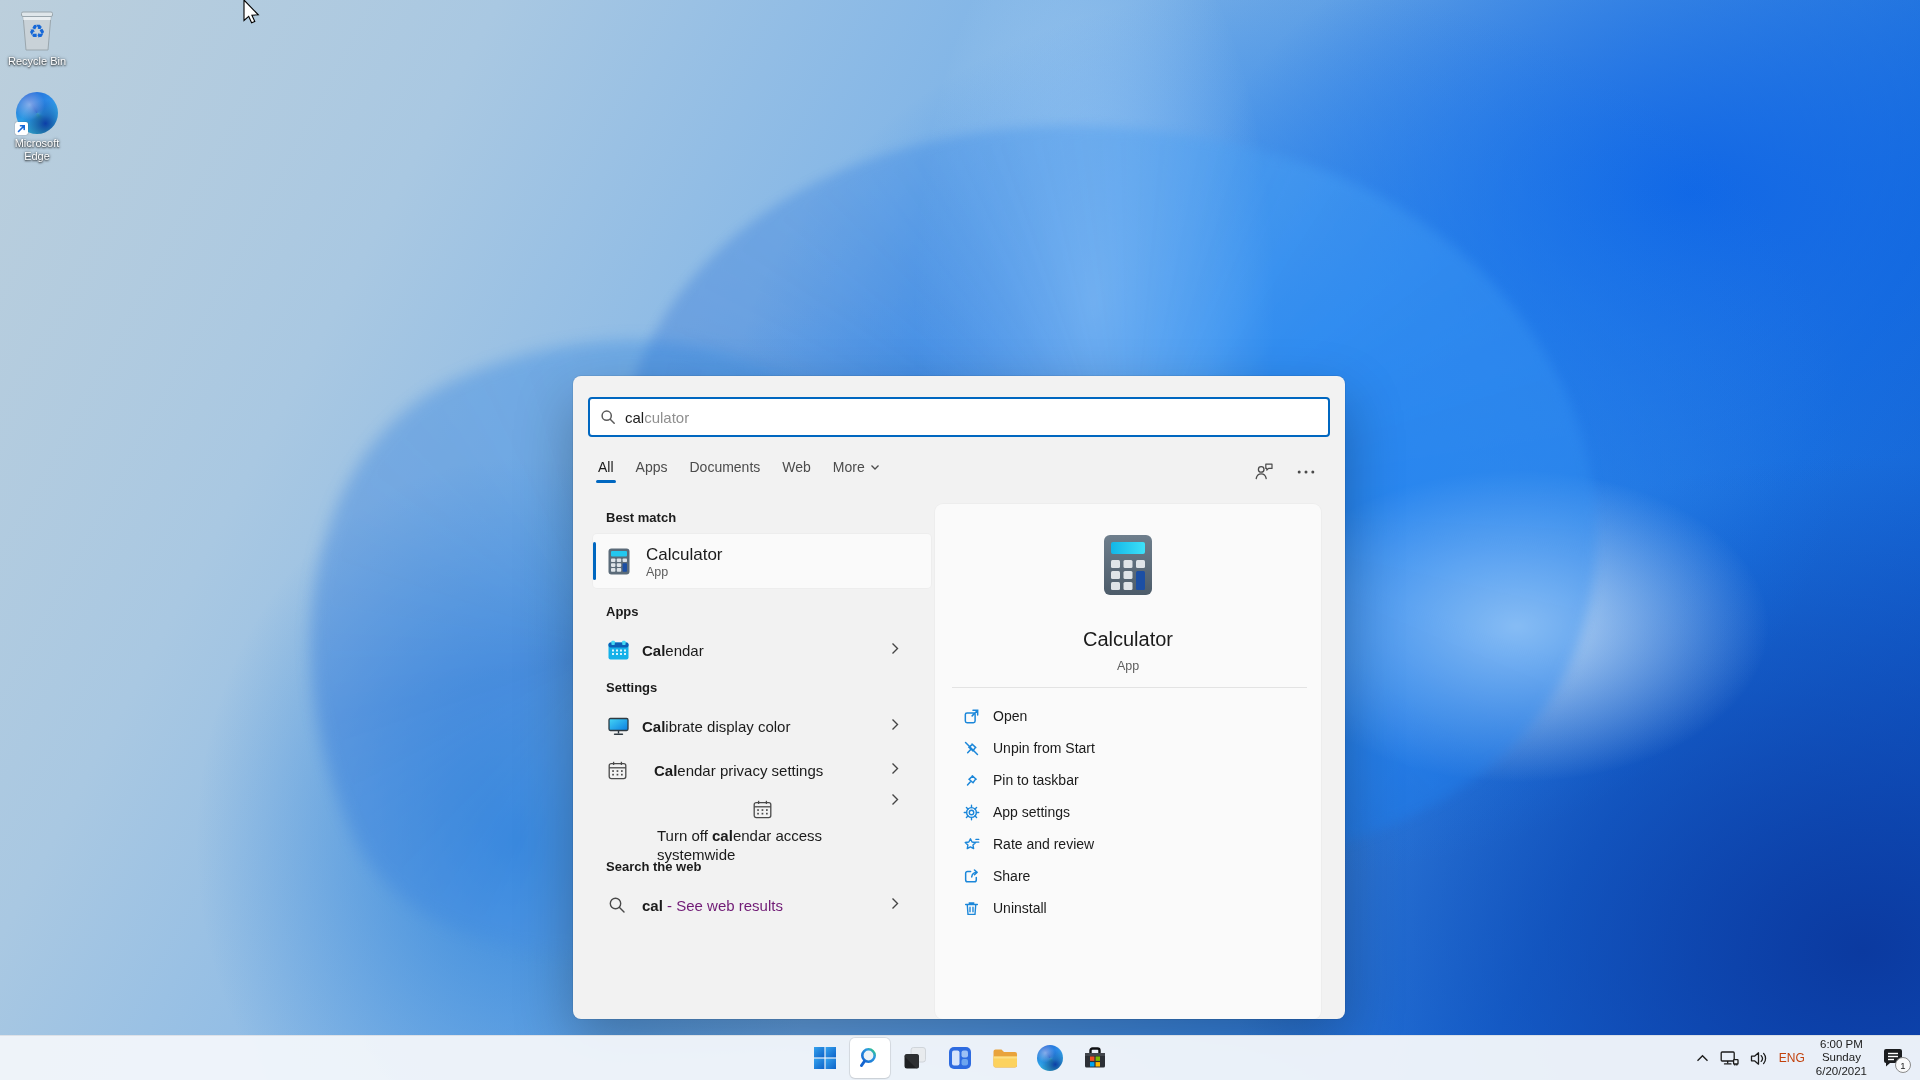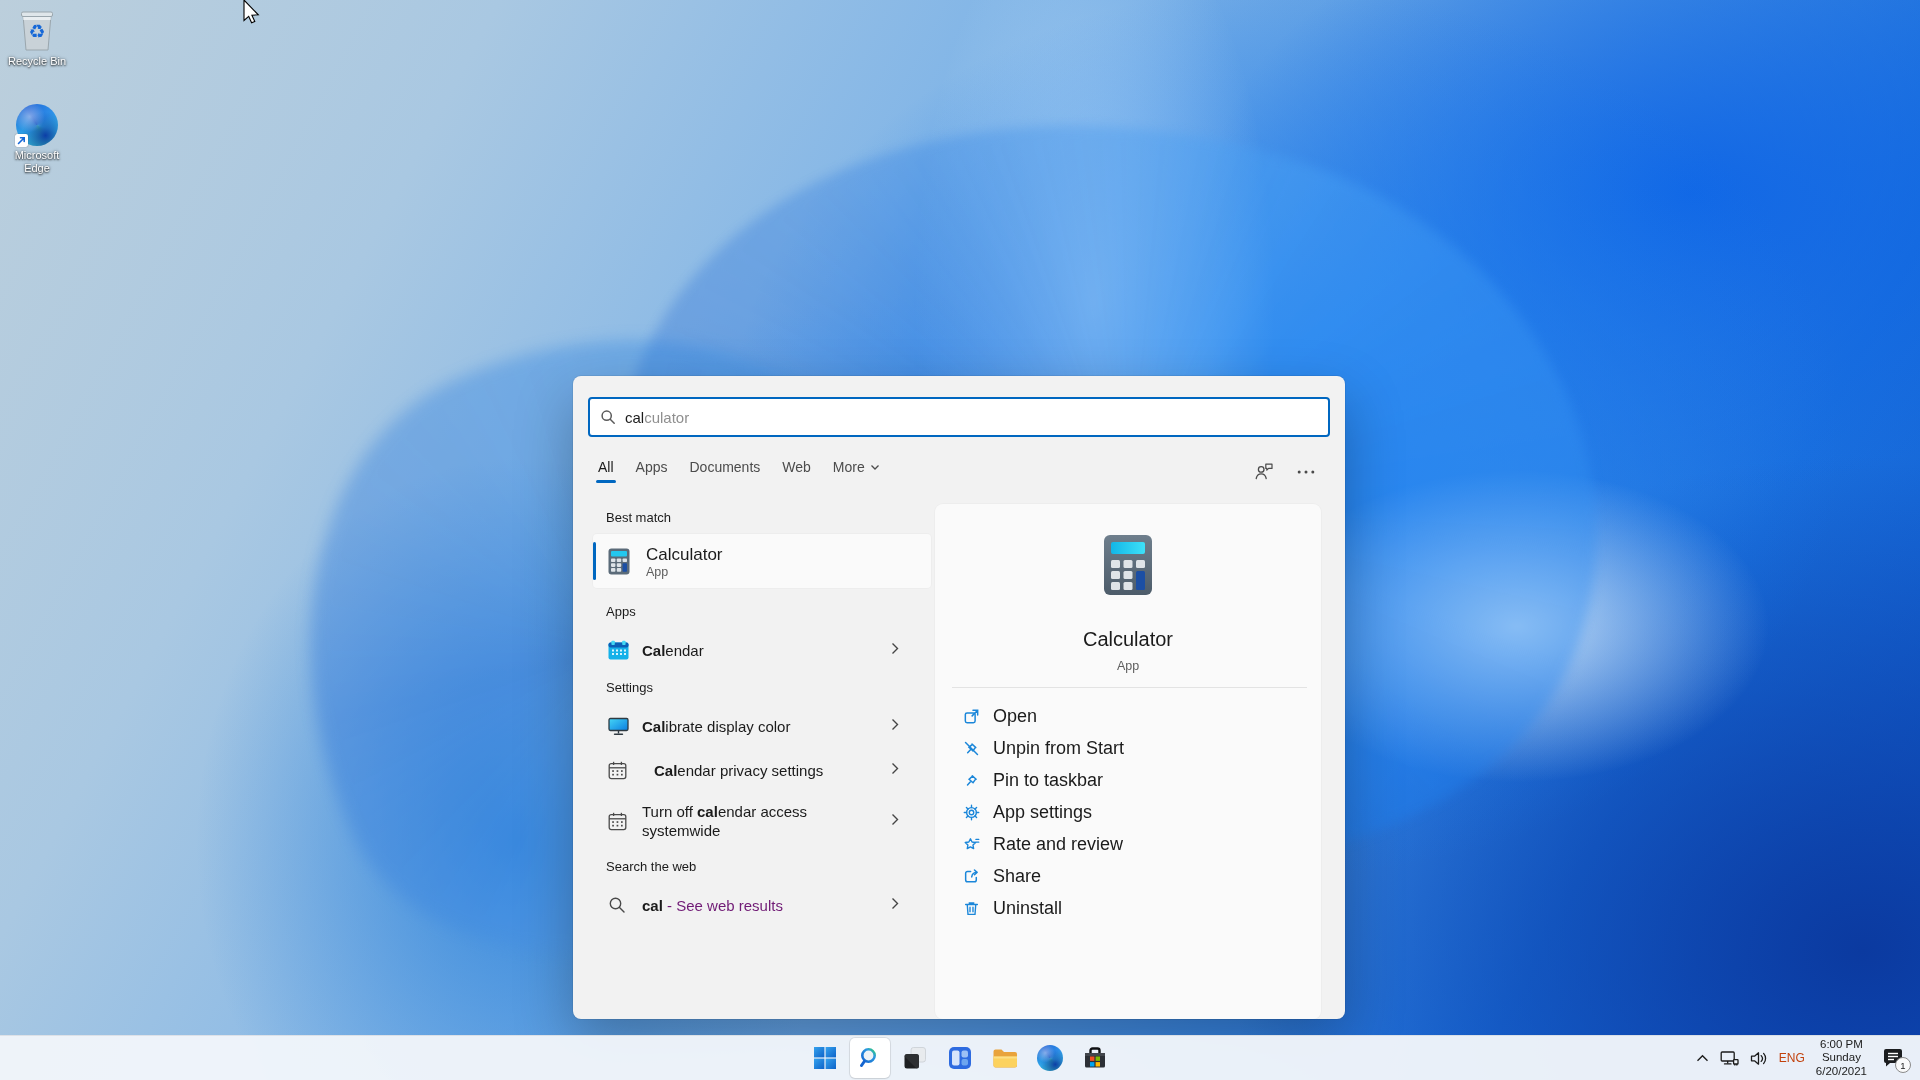--- a/index.html
+++ b/index.html
@@ -26,21 +26,21 @@
   .petal2 { left:300px; top:340px; width:620px; height:620px; transform:rotate(-24deg);
     border-radius:45% 55% 40% 60% / 60% 40% 60% 40%;
     background:conic-gradient(from 40deg at 50% 50%, rgba(46,136,228,.5), rgba(120,190,248,.4), rgba(22,100,214,.45), rgba(46,136,228,.5));
     filter:blur(8px); opacity:.7; }
 
   
   .dicon { position:absolute; width:64px; display:flex; flex-direction:column; align-items:center; cursor:default; }
   .dicon .dlabel { margin-top:3px; font-size:11px; color:#fff; text-align:center; line-height:12.5px;
     text-shadow:0 1px 2px rgba(0,0,0,.85), 0 0 3px rgba(0,0,0,.5); }
   .recycle { left:5px; top:7px; }
-  .edge-desktop { left:5px; top:104px; }
+  .edge-desktop { left:5px; top:92px; }
   .edge-ball { border-radius:50%;
     background:
       radial-gradient(circle at 32% 30%, rgba(255,255,255,.45) 0%, rgba(255,255,255,0) 38%),
       radial-gradient(circle at 70% 75%, #0c3fa8 0%, rgba(12,63,168,0) 55%),
       conic-gradient(from 150deg, #3fc9a9 0%, #2fa7e8 22%, #1f63d6 50%, #2d8fe8 72%, #40c9ed 88%, #3fc9a9 100%); }
   .shortcut-badge { position:absolute; left:-1px; bottom:-1px; width:13px; height:13px; background:#fff;
     border-radius:2px; display:flex; align-items:center; justify-content:center; box-shadow:0 0 1px rgba(0,0,0,.6); }
 
   
   .cursor { position:absolute; left:243px; top:0; z-index:60; }
@@ -54,21 +54,21 @@
   .searchbox .typed { font-size:15px; color:#1b1b1b; }
   .searchbox .suggest { font-size:15px; color:#8f8f8f; }
 
   .tabs { position:absolute; left:25px; top:83px; display:flex; gap:22px; font-size:14px; color:#4c4c4c; }
   .tab { position:relative; padding-bottom:8px; cursor:pointer; display:flex; align-items:center; gap:5px; }
   .tab.active { color:#1b1b1b; }
   .tab.active::after { content:""; position:absolute; left:50%; transform:translateX(-50%); bottom:0;
     width:20px; height:3px; border-radius:2px; background:#0067c0; }
   .tabs-right { position:absolute; right:30px; top:86px; display:flex; gap:22px; align-items:center; }
 
-  .section-header { position:absolute; left:25px; font-size:13px; font-weight:400; color:#1b1b1b;padding-left:8px; }
+  .section-header { position:absolute; left:25px; font-size:13px; font-weight:700; color:#1b1b1b;padding-left:8px; }
   .lrow { position:absolute; left:20px; width:338px; display:flex; align-items:center; cursor:pointer; }
   .lrow .ricon { width:34px; flex:0 0 34px; margin-left:15px; display:flex; align-items:center; }
   .lrow .rtext { font-size:15px; color:#1b1b1b; line-height:19px; max-width:210px; }
   .rtext b, .websuffix b { font-weight:700; }
   .lrow .chev { position:absolute; left:298px; color:#454545; }
   .bestrow { background:#fafafa; border-radius:4px; box-shadow:0 0 0 1px rgba(0,0,0,.02); }
   .accentbar { position:absolute; left:0; top:8px; width:3px; height:38px; border-radius:2px; background:#0067c0; }
   .best-title { font-size:17px; color:#1b1b1b; line-height:21px; }
   .best-sub { font-size:12.5px; color:#5d5d5d; }
   .websuffix { color:#701a75; }
@@ -76,21 +76,21 @@
   
   .card { position:absolute; left:362px; top:128px; width:386px; height:515px; background:#fafafa;
     border-radius:8px; box-shadow:0 0 0 1px rgba(0,0,0,.02); }
   .card .bigicon { position:absolute; left:50%; transform:translateX(-50%); top:30px; }
   .card .ctitle { position:absolute; top:124px; width:100%; text-align:center; font-size:20px; color:#1b1b1b; }
   .card .ctype  { position:absolute; top:155px; width:100%; text-align:center; font-size:12.5px; color:#5d5d5d; }
   .card .divider { position:absolute; left:17px; right:14px; top:183px; height:1px; background:#e3e3e3; }
   .actions { position:absolute; left:0; top:196px; width:100%; }
   .action { display:flex; align-items:center; height:32px; padding-left:28px; cursor:pointer; }
   .action .aicon { width:17px; height:17px; margin-right:13px; display:flex; }
-  .action .alabel { font-size:18px; color:#1b1b1b; }
+  .action .alabel { font-size:14px; color:#1b1b1b; }
 
   
   .taskbar { position:absolute; left:0; bottom:0; width:1920px; height:45px;
     background:rgba(241,245,250,.97); border-top:1px solid rgba(0,0,0,.07); z-index:30; }
   .tb-center { position:absolute; left:0; top:0; width:100%; height:100%;
     display:flex; align-items:center; justify-content:center; gap:5px; }
   .tb-btn { width:40px; height:40px; border-radius:5px; display:flex; align-items:center; justify-content:center; cursor:pointer; }
   .tb-btn.active-search { background:#fff; box-shadow:0 0 0 1px rgba(0,0,0,.08), 0 1px 2px rgba(0,0,0,.08); }
   .tray { position:absolute; right:0; top:0; height:100%; display:flex; align-items:center; gap:11px; padding-right:12px; }
   .tray-item { display:flex; align-items:center; justify-content:center; cursor:pointer; color:#1b1b1b; }
@@ -275,21 +275,21 @@
               <rect x="13" y="12.8" width="1.7" height="1.7"></rect>
             </g>
         </svg>
       </div>
       <div class="rtext"><span></span><b>Cal</b><span>endar privacy settings</span></div>
       <span class="chev"><svg width="8" height="13" viewBox="0 0 8 13">
             <polyline points="1.5,1.5 6.5,6.5 1.5,11.5" fill="none" stroke="#454545" stroke-width="1.4"></polyline>
           </svg></span>
     </div>
 
-    <div class="lrow" style="top:416px;height:58px;">
+    <div class="lrow" style="top:416px;height:58px;flex-direction:column;">
       <div class="ricon">
         <svg width="19" height="19" viewBox="0 0 19 19">
           <rect x="1.2" y="2.6" width="16.6" height="15" rx="2" fill="none" stroke="#4a4a4a" stroke-width="1.3"></rect>
           <line x1="1.2" y1="6.8" x2="17.8" y2="6.8" stroke="#4a4a4a" stroke-width="1.3"></line>
           <line x1="5.6" y1="0.8" x2="5.6" y2="4" stroke="#4a4a4a" stroke-width="1.3"></line>
             <line x1="13.4" y1="0.8" x2="13.4" y2="4" stroke="#4a4a4a" stroke-width="1.3"></line>
           <g fill="#4a4a4a">
               <rect x="4.2" y="9.2" width="1.7" height="1.7"></rect>
               <rect x="8.6" y="9.2" width="1.7" height="1.7"></rect>
               <rect x="13" y="9.2" width="1.7" height="1.7"></rect>

